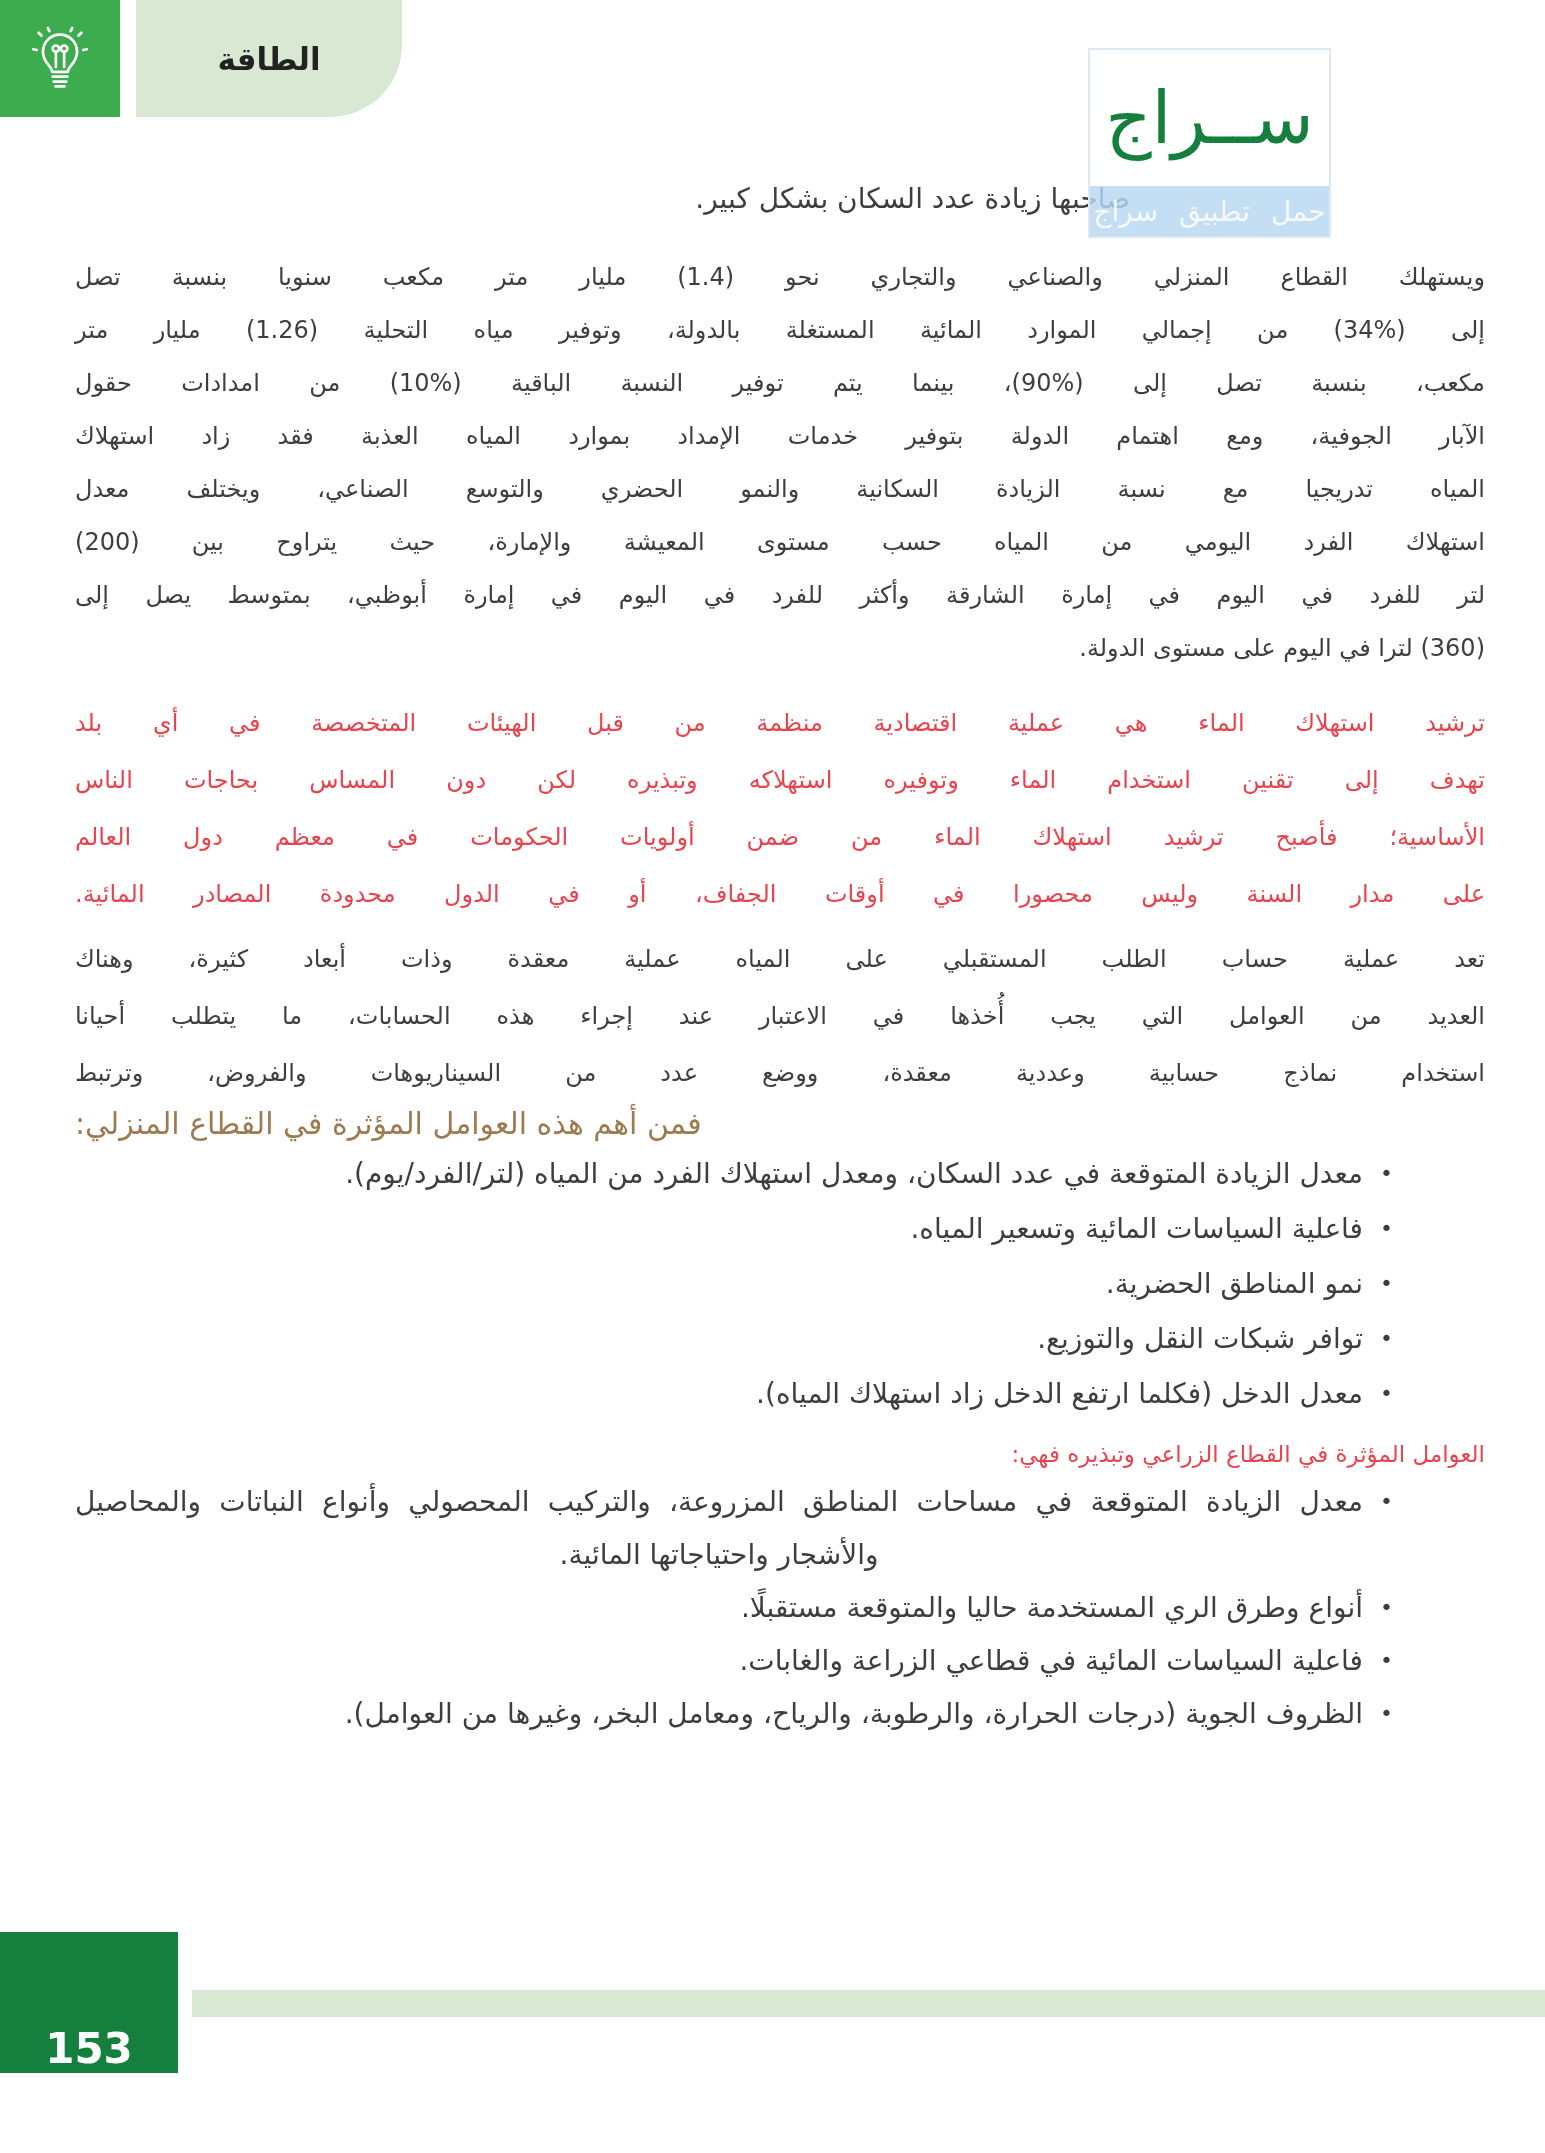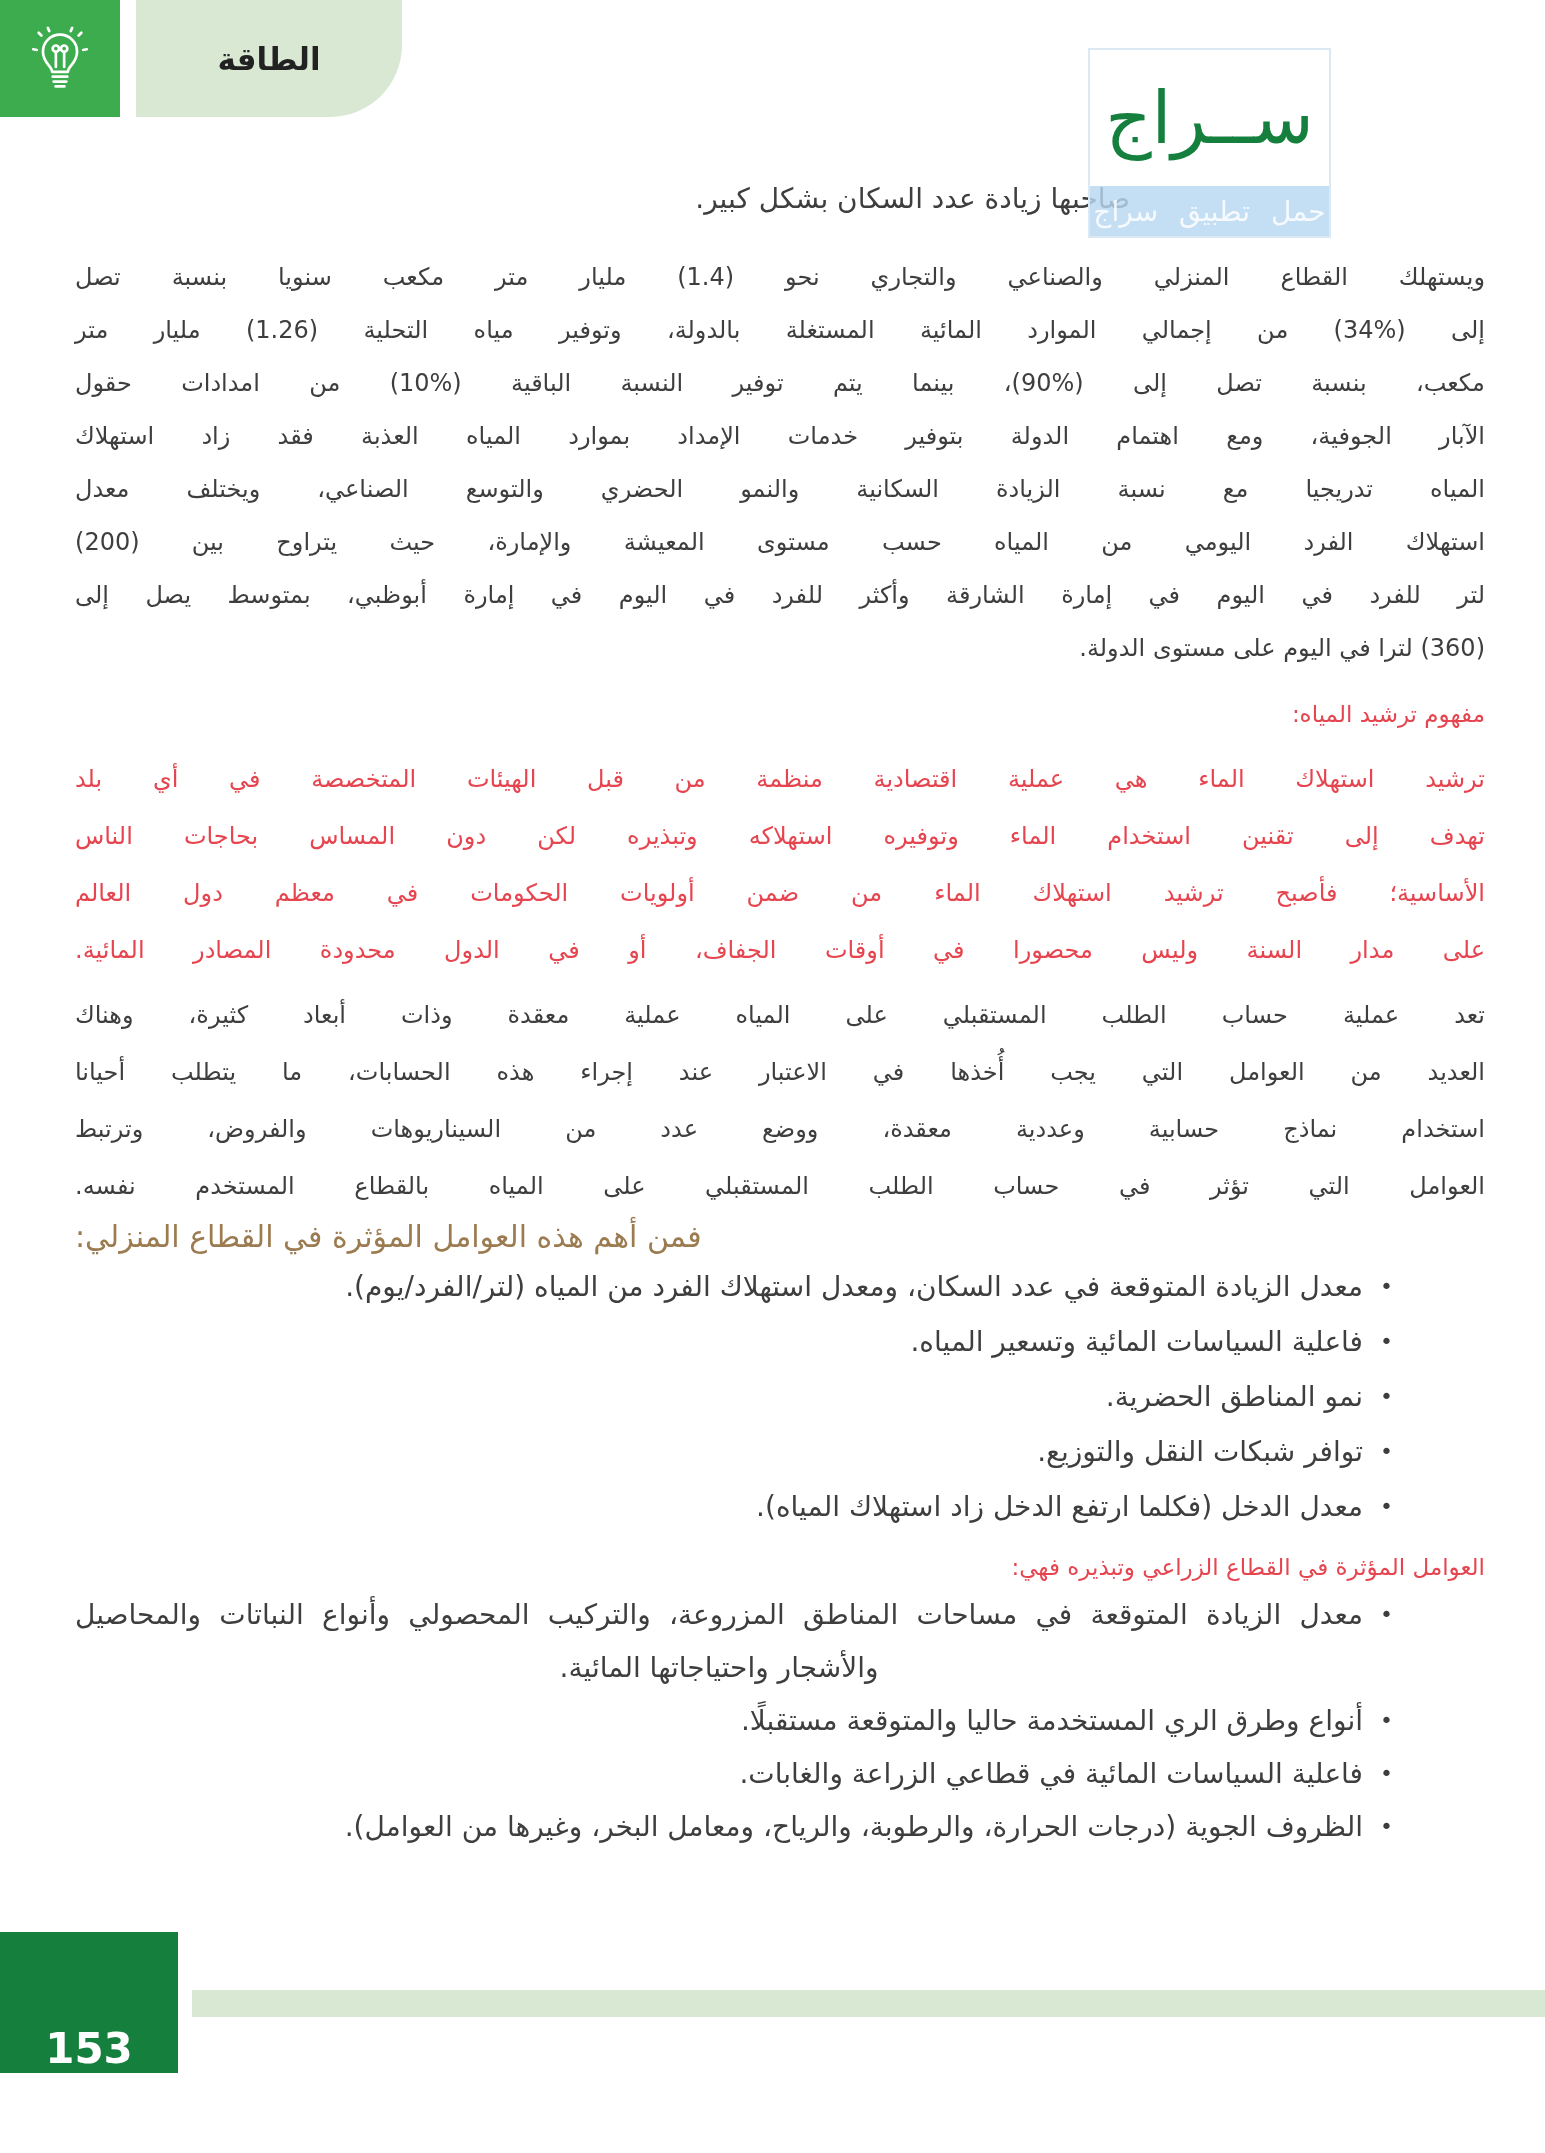--- a/index.html
+++ b/index.html
@@ -132,34 +132,32 @@
         <div class="jline">ويستهلك القطاع المنزلي والصناعي والتجاري نحو (1.4) مليار متر مكعب سنويا بنسبة تصل</div>
         <div class="jline">إلى (%34) من إجمالي الموارد المائية المستغلة بالدولة، وتوفير مياه التحلية (1.26) مليار متر</div>
         <div class="jline">مكعب، بنسبة تصل إلى (%90)، بينما يتم توفير النسبة الباقية (%10) من امدادات حقول</div>
         <div class="jline">الآبار الجوفية، ومع اهتمام الدولة بتوفير خدمات الإمداد بموارد المياه العذبة فقد زاد استهلاك</div>
         <div class="jline">المياه تدريجيا مع نسبة الزيادة السكانية والنمو الحضري والتوسع الصناعي، ويختلف معدل</div>
         <div class="jline">استهلاك الفرد اليومي من المياه حسب مستوى المعيشة والإمارة، حيث يتراوح بين (200)</div>
         <div class="jline">لتر للفرد في اليوم في إمارة الشارقة وأكثر للفرد في اليوم في إمارة أبوظبي، بمتوسط يصل إلى</div>
         <div class="jline last">(360) لترا في اليوم على مستوى الدولة.</div>
       </div>
 
-    <h3 class="red-heading">مفهوم ترشيد المياه:</h3>
 
     <div class="para red">
         <div class="jline">ترشيد استهلاك الماء هي عملية اقتصادية منظمة من قبل الهيئات المتخصصة في أي بلد</div>
         <div class="jline">تهدف إلى تقنين استخدام الماء وتوفيره استهلاكه وتبذيره لكن دون المساس بحاجات الناس</div>
         <div class="jline">الأساسية؛ فأصبح ترشيد استهلاك الماء من ضمن أولويات الحكومات في معظم دول العالم</div>
         <div class="jline last">على مدار السنة وليس محصورا في أوقات الجفاف، أو في الدول محدودة المصادر المائية.</div>
       </div>
 
     <div class="para demand">
         <div class="jline">تعد عملية حساب الطلب المستقبلي على المياه عملية معقدة وذات أبعاد كثيرة، وهناك</div>
         <div class="jline">العديد من العوامل التي يجب أُخذها في الاعتبار عند إجراء هذه الحسابات، ما يتطلب أحيانا</div>
         <div class="jline">استخدام نماذج حسابية وعددية معقدة، ووضع عدد من السيناريوهات والفروض، وترتبط</div>
-        <div class="jline last">العوامل التي تؤثر في حساب الطلب المستقبلي على المياه بالقطاع المستخدم نفسه.</div>
       </div>
 
     <h4 class="brown-heading">فمن أهم هذه العوامل المؤثرة في القطاع المنزلي:</h4>
 
     <ul class="factors">
         <li>معدل الزيادة المتوقعة في عدد السكان، ومعدل استهلاك الفرد من المياه (لتر/الفرد/يوم).</li>
         <li>فاعلية السياسات المائية وتسعير المياه.</li>
         <li>نمو المناطق الحضرية.</li>
         <li>توافر شبكات النقل والتوزيع.</li>
         <li>معدل الدخل (فكلما ارتفع الدخل زاد استهلاك المياه).</li>

